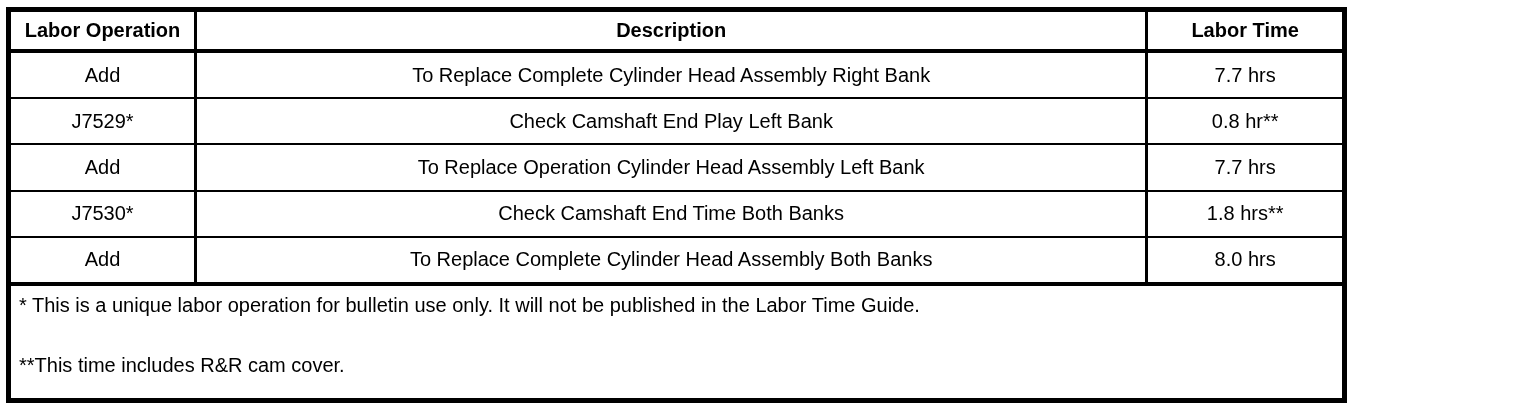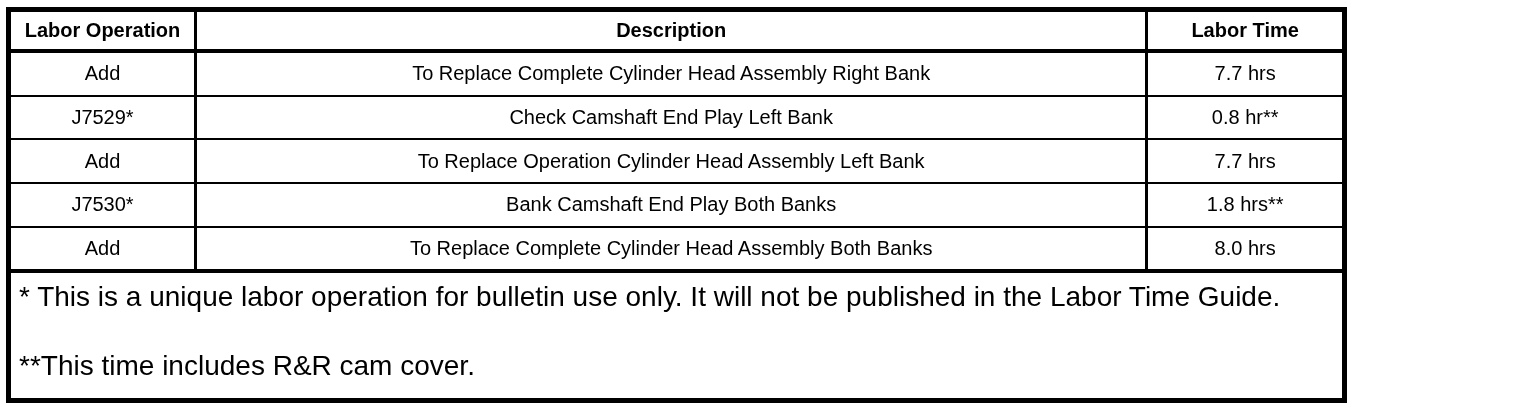--- a/index.html
+++ b/index.html
@@ -48,21 +48,21 @@
   }
   tbody tr.last-data-row td {
     border-bottom-width: 4px;
   }
   td.footnote-cell {
     text-align: left;
     vertical-align: top;
     white-space: normal;
     padding: 4px 8px 8px 8px;
     border-top-width: 4px;
-    font-size: 28px;
+    font-size: 20px;
   }
   .footnote-line-1 { margin: 4px 0 0 0; }
   .footnote-line-2 { margin: 37px 0 0 0; }
 </style>
 </head>
 <body>
 
 <div class="sheet">
   <table class="labor-table">
     <colgroup>
@@ -88,21 +88,21 @@
         <td>Check Camshaft End Play Left Bank</td>
         <td>0.8 hr**</td>
       </tr>
       <tr>
         <td>Add</td>
         <td>To Replace Operation Cylinder Head Assembly Left Bank</td>
         <td>7.7 hrs</td>
       </tr>
       <tr>
         <td>J7530*</td>
-        <td>Bank Camshaft End Play Both Banks</td>
+        <td>Check Camshaft End Time Both Banks</td>
         <td>1.8 hrs**</td>
       </tr>
       <tr class="last-data-row">
         <td>Add</td>
         <td>To Replace Complete Cylinder Head Assembly Both Banks</td>
         <td>8.0 hrs</td>
       </tr>
       <tr>
         <td class="footnote-cell" colspan="3">
           <p class="footnote-line-1">* This is a unique labor operation for bulletin use only. It will not be published in the Labor Time Guide.</p>

